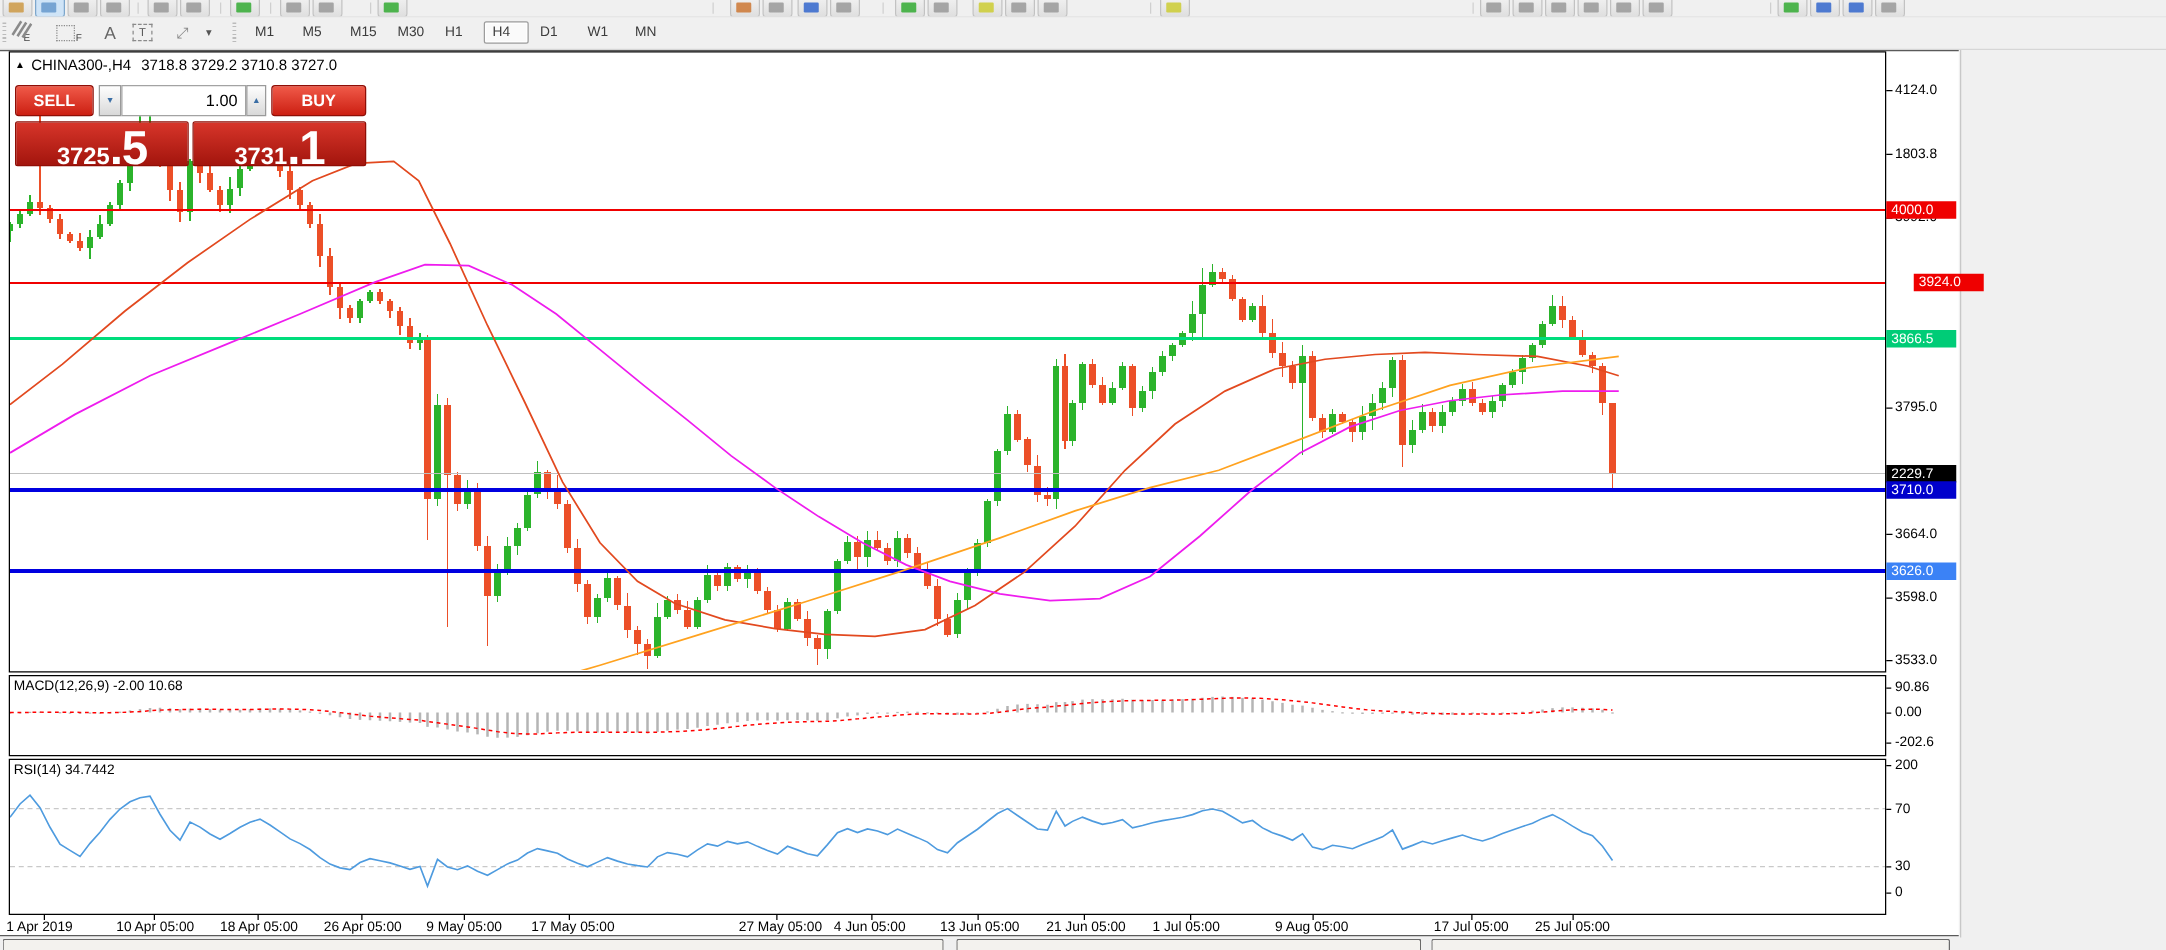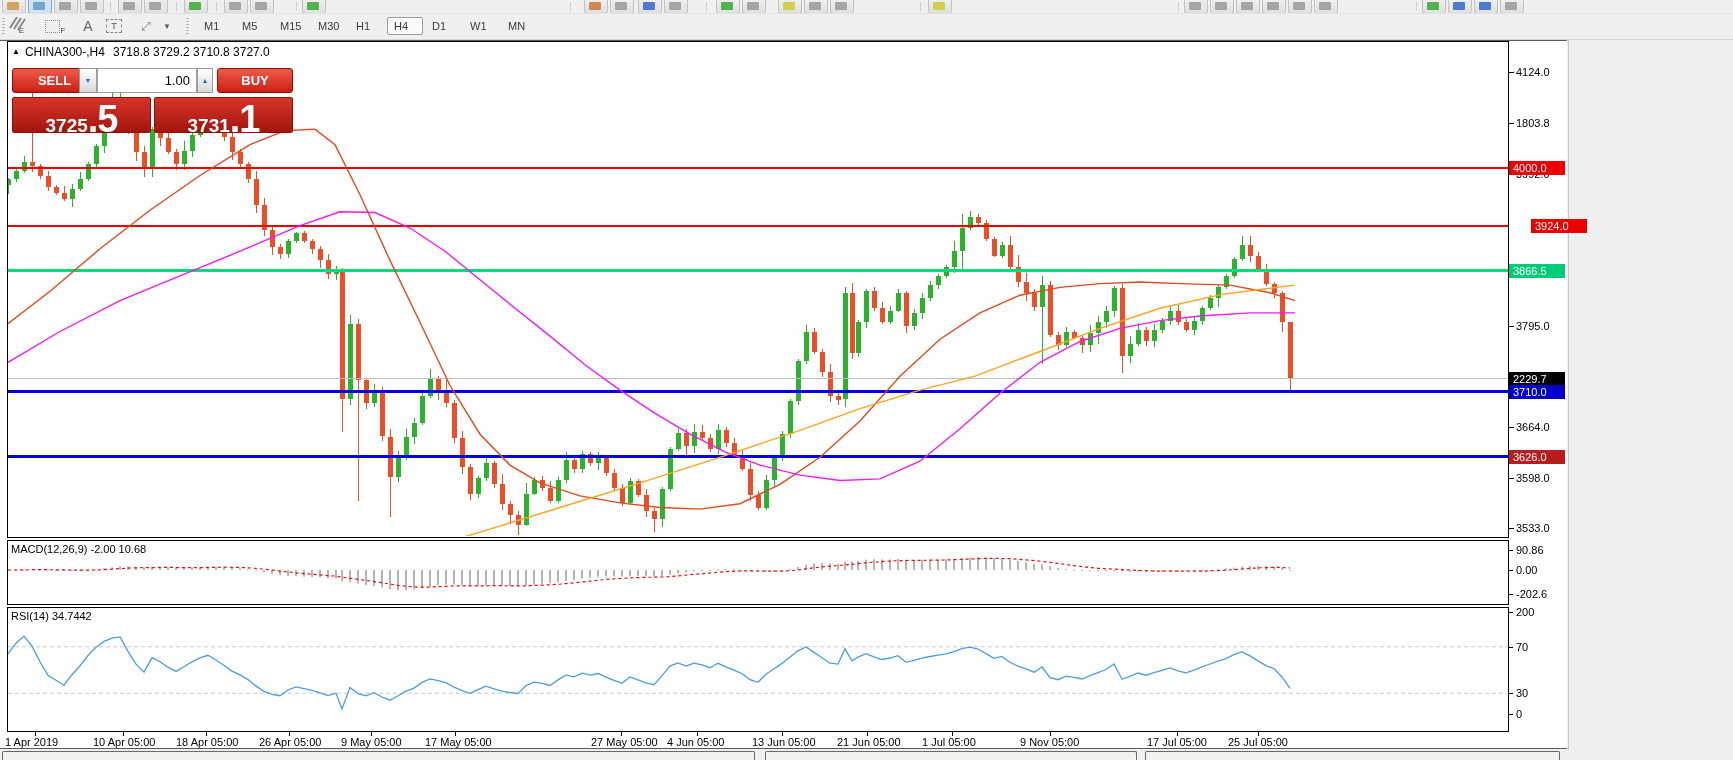--- a/index.html
+++ b/index.html
@@ -754,21 +754,21 @@
   <div class="ind-label" style="left:11px;top:543px;">
     <span>MACD(12,26,9)</span>
     <span>-2.00 10.68</span>
   </div>
   <div class="ind-label" style="left:11px;top:610px;">
     <span>RSI(14)</span>
     <span>34.7442</span>
   </div>
 
   <div class="abs" id="trade">
-    <div class="tbtn" style="left:0;width:85px;">
+    <div class="tbtn" style="left:0;width:63px;">
       <span>SELL</span>
     </div>
     <div id="spin-down" style="left:67px;width:18px;">
       <span>▼</span>
     </div>
     <input id="vol" value="1.00" style="">
     <div id="spin-up" style="left:185px;width:16px;">
       <span>▲</span>
     </div>
     <div class="tbtn" style="left:205px;width:76px;">
@@ -797,21 +797,21 @@
       <div class="ptick" style="top: 420px;">3664.0</div>
       <div class="ptick-dash" style="top: 478px;"></div>
       <div class="ptick" style="top: 471px;">3598.0</div>
       <div class="ptick-dash" style="top: 528px;"></div>
       <div class="ptick" style="top: 521px;">3533.0</div>
       <div class="ptag" style="top: 161px; background: rgb(239, 0, 0);">4000.0</div>
       <div class="ptag" style="top: 219px; background: rgb(239, 0, 0); margin-left: 22px;">3924.0</div>
       <div class="ptag" style="top: 264px; background: rgb(0, 204, 119);">3866.5</div>
       <div class="ptag" style="top: 372px; background: rgb(0, 0, 0);">2229.7</div>
       <div class="ptag" style="top: 385px; background: rgb(0, 0, 204);">3710.0</div>
-      <div class="ptag" style="top: 450px; background: #b91c1c;">3626.0</div>
+      <div class="ptag" style="top: 450px; background: #3b82f6;">3626.0</div>
     </div>
   <div class="abs" id="ind-axis">
       <div class="itick-dash" style="top: 550px;"></div>
       <div class="itick" style="top: 544px;">90.86</div>
       <div class="itick-dash" style="top: 570px;"></div>
       <div class="itick" style="top: 564px;">0.00</div>
       <div class="itick-dash" style="top: 594px;"></div>
       <div class="itick" style="top: 588px;">-202.6</div>
       <div class="itick-dash" style="top: 612px;"></div>
       <div class="itick" style="top: 606px;">200</div>
@@ -838,21 +838,21 @@
       <div class="dlabel" style="left: 591px;">27 May 05:00</div>
       <div class="dtick" style="left: 621px;"></div>
       <div class="dlabel" style="left: 667px;">4 Jun 05:00</div>
       <div class="dtick" style="left: 697px;"></div>
       <div class="dlabel" style="left: 752px;">13 Jun 05:00</div>
       <div class="dtick" style="left: 782px;"></div>
       <div class="dlabel" style="left: 837px;">21 Jun 05:00</div>
       <div class="dtick" style="left: 867px;"></div>
       <div class="dlabel" style="left: 922px;">1 Jul 05:00</div>
       <div class="dtick" style="left: 952px;"></div>
-      <div class="dlabel" style="left: 1020px;">9 Nov 05:00</div>
+      <div class="dlabel" style="left: 1020px;">9 Aug 05:00</div>
       <div class="dtick" style="left: 1050px;"></div>
       <div class="dlabel" style="left: 1147px;">17 Jul 05:00</div>
       <div class="dtick" style="left: 1177px;"></div>
       <div class="dlabel" style="left: 1228px;">25 Jul 05:00</div>
       <div class="dtick" style="left: 1258px;"></div>
     </div>
   <div class="abs" id="bottom-strip">
       <div class="bseg" style="left: 2px; width: 753px;"></div>
       <div class="bseg" style="left: 765px; width: 372px;"></div>
       <div class="bseg" style="left: 1145px; width: 415px;"></div>

